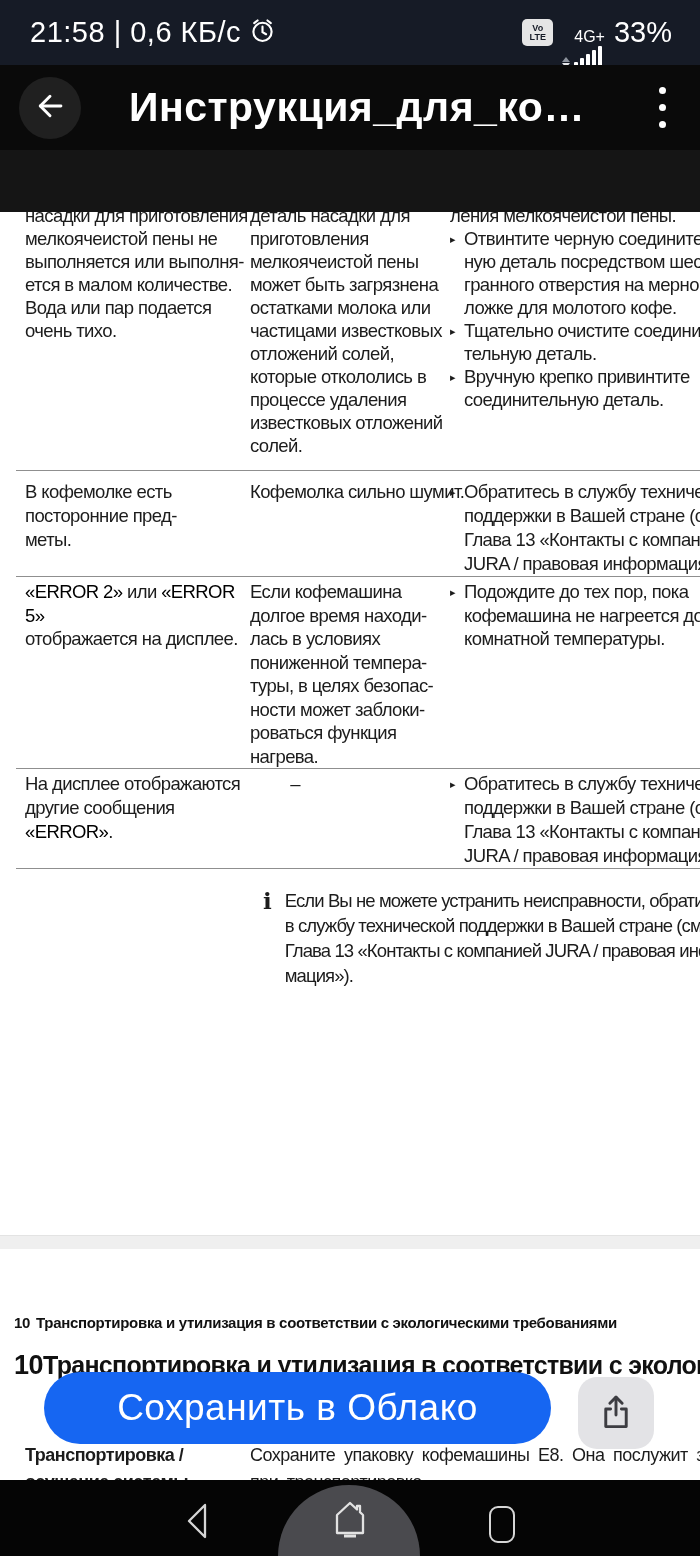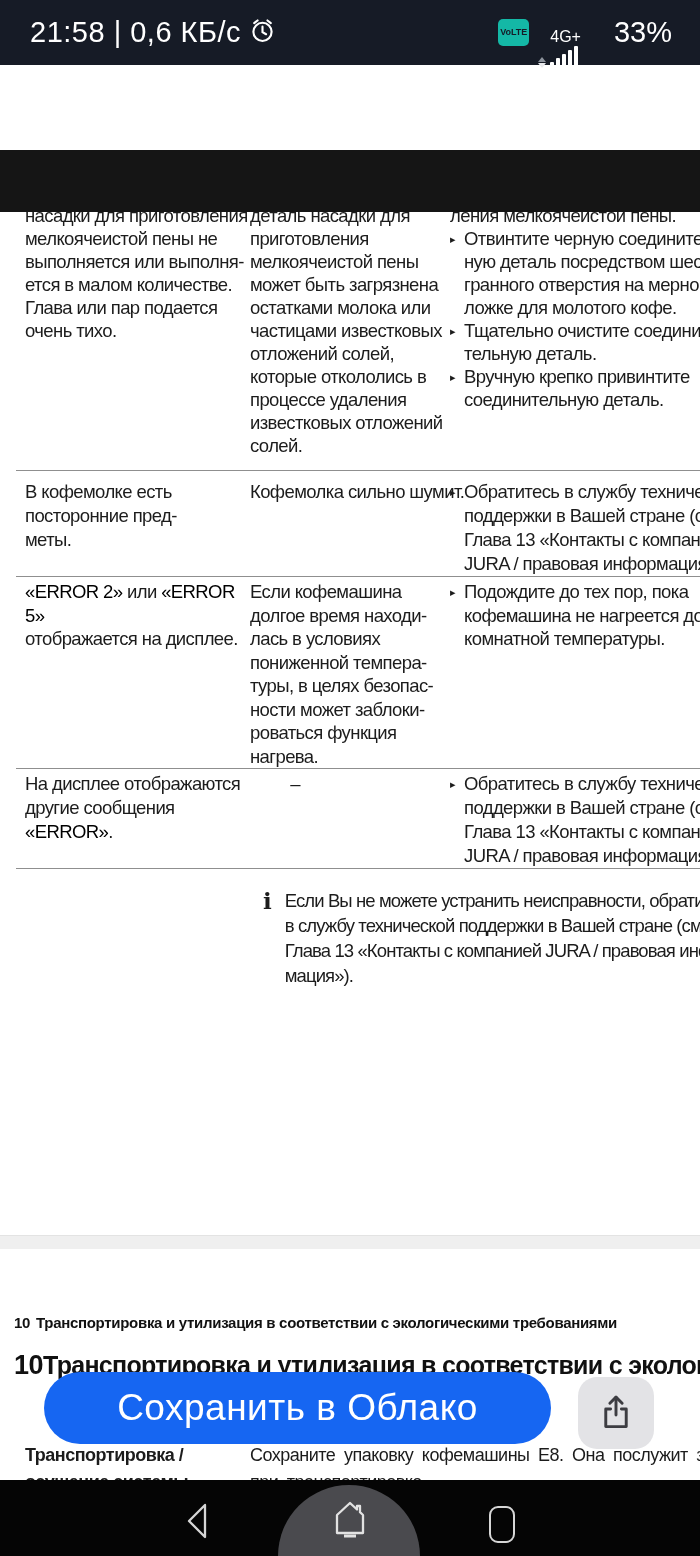--- a/index.html
+++ b/index.html
@@ -13,33 +13,33 @@
   .status-bar {
     position:absolute; left:0; top:0; width:700px; height:65px;
     background:#161b26; z-index:40; color:#fff;
     display:flex; align-items:center; justify-content:space-between;
     padding:0 28px 0 30px;
   }
   .sb-left { display:flex; align-items:center; gap:8px;text-align:right; }
   .sb-time { font-size:29px; font-weight:500; letter-spacing:0.5px; }
   .sb-right { display:flex; align-items:center; gap:9px; }
   .volte-badge {
-    background:#14b8a6; color:#161b26; border-radius:5px;
-    width:31px; height:27px; display:flex; flex-direction:row;
+    background:#e5e5e5; color:#161b26; border-radius:5px;
+    width:31px; height:27px; display:flex; flex-direction:column;
     align-items:center; justify-content:center; line-height:1;
     font-size:9px; font-weight:bold;
   }
   .net-group { display:flex; flex-direction:column; align-items:flex-start; line-height:1; }
   .net-type { font-size:16px; font-weight:500; margin-left:12px;margin-top:32px; }
   .net-bars { display:flex; align-items:flex-end; gap:2px; margin-top:1px; }
   .net-arrows { display:flex; flex-direction:column; gap:1px; margin-right:2px; margin-bottom:1px; }
   .arr-up { width:0; height:0; border-left:4px solid transparent; border-right:4px solid transparent; border-bottom:5px solid #8d939d; }
   .arr-dn { width:0; height:0; border-left:4px solid transparent; border-right:4px solid transparent; border-top:5px solid #e8e9ec; }
   .bar { width:4px; background:#fff; border-radius:1px; }
-  .sb-batt { font-size:29px; font-weight:500;margin-left:24px; }
+  .sb-batt { font-size:29px; font-weight:500; }
   
   .app-bar {
     position:absolute; left:0; top:65px; width:700px; height:85px;
     background:#0a0a0a; z-index:40; display:flex; align-items:center;
   }
   .back-circle {
     width:62px; height:62px; border-radius:50%; background:#202020;
     margin-left:19px; display:flex; align-items:center; justify-content:center;
     cursor:pointer; flex:0 0 auto;
   }
@@ -130,31 +130,47 @@
           <span class="bar" style="height:11px"></span>
           <span class="bar" style="height:15px"></span>
           <span class="bar" style="height:19px"></span>
           <span class="bar" style="height:23px"></span>
         </span>
       </span>
       <span class="sb-batt">33%</span>
     </div>
   </div>
 
+  <div class="app-bar">
+    <div class="back-circle">
+      <span>
+        <svg width="34" height="34" viewBox="0 0 28 28" fill="none" stroke="#ffffff" stroke-width="2.4" stroke-linecap="round" stroke-linejoin="round">
+          <path d="M14 6 L6 14 L14 22"></path>
+          <path d="M6 14 H23"></path>
+        </svg>
+      </span>
+    </div>
+    <div class="app-title">Инструкция_для_ко…</div>
+    <div class="kebab">
+      <i></i>
+        <i></i>
+        <i></i>
+    </div>
+  </div>
 
   <div class="dark-band"></div>
 
   <div class="doc">
 
     <div class="t-row t-row1">
       <div class="cellpre">насадки для приготовления
 мелкоячеистой пены не
 выполняется или выполня-
 ется в малом количестве.
-Глава или пар подается
+Вода или пар подается
 очень тихо.</div>
       <div class="cellpre">деталь насадки для
 приготовления
 мелкоячеистой пены
 может быть загрязнена
 остатками молока или
 частицами известковых
 отложений солей,
 которые откололись в
 процессе удаления

